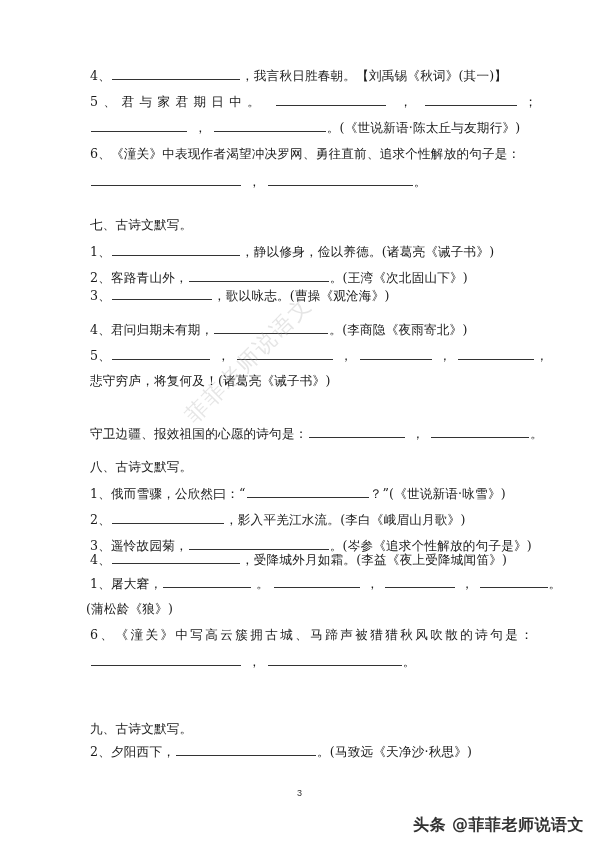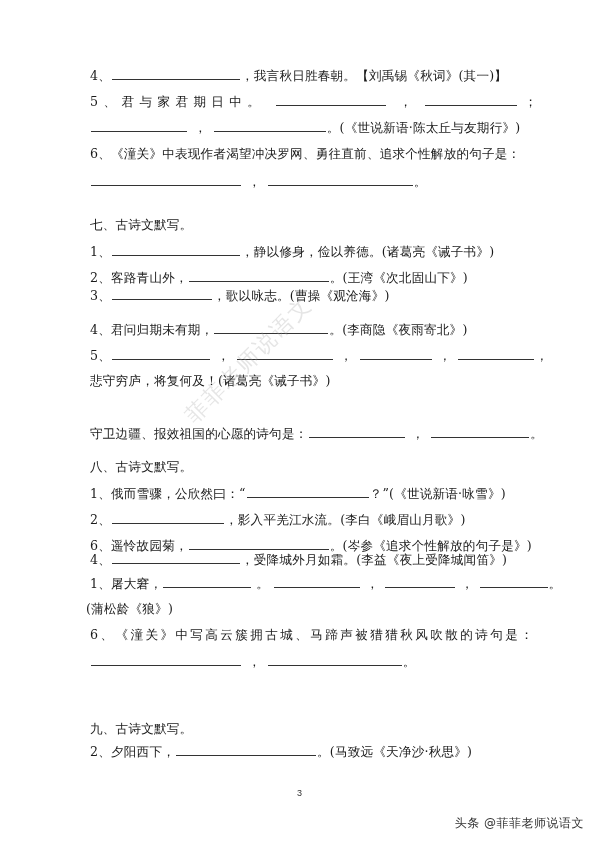--- a/index.html
+++ b/index.html
@@ -29,21 +29,21 @@
     transform: rotate(-45deg); transform-origin: left bottom;
     letter-spacing: 2px; white-space: nowrap; pointer-events: none;
   }
   .page-number {
     position: absolute; left: 297px; top: 788px;
     font-size: 9px; font-family: "Liberation Sans", sans-serif; color: #333;
   }
   .brand {
     position: absolute; right: 16px; top: 815px;
     font-family: "DejaVu Sans", "Liberation Sans", sans-serif;
-    font-size: 12px; color: #333; letter-spacing: 0.5px;
+    font-size: 16px; color: #333; letter-spacing: 0.5px; font-weight: bold;
   }
 </style>
 </head>
 <body>
 
 <div class="page">
 
   <div class="line" style="top:66px">
     <span>4、</span><span class="blank" style="width:128px"></span><span>，我言秋日胜春朝。【刘禹锡《秋词》(其一)】</span>
   </div>
@@ -82,21 +82,21 @@
   </div>
 
   <div class="line heading" style="top:458px">八、古诗文默写。</div>
   <div class="line" style="top:484px">
     <span>1、俄而雪骤，公欣然曰：“</span><span class="blank" style="width:122px"></span><span>？”(《世说新语·咏雪》)</span>
   </div>
   <div class="line" style="top:510px">
     <span>2、</span><span class="blank" style="width:112px"></span><span>，影入平羌江水流。(李白《峨眉山月歌》)</span>
   </div>
   <div class="line" style="top:536px">
-    <span>6、遥怜故园菊，</span><span class="blank" style="width:140px"></span><span>。(岑参《追求个性解放的句子是》)</span>
+    <span>3、遥怜故园菊，</span><span class="blank" style="width:140px"></span><span>。(岑参《追求个性解放的句子是》)</span>
   </div>
   <div class="line" style="top:550px">
     <span>4、</span><span class="blank" style="width:128px"></span><span>，受降城外月如霜。(李益《夜上受降城闻笛》)</span>
   </div>
   <div class="line" style="top:574px;top:574px">
     <span>1、屠大窘，</span><span class="blank" style="width:88px"></span><span style="margin:0 4px">。</span><span class="blank" style="width:86px"></span><span style="margin:0 5px">，</span><span class="blank" style="width:70px"></span><span style="margin:0 5px">，</span><span class="blank" style="width:68px"></span><span>。</span>
   </div>
   <div class="line" style="top:600px;left:86px">(蒲松龄《狼》)</div>
   <div class="line spaced2" style="top:626px">6、《潼关》中写高云簇拥古城、马蹄声被猎猎秋风吹散的诗句是：</div>
   <div class="line" style="top:652px">

